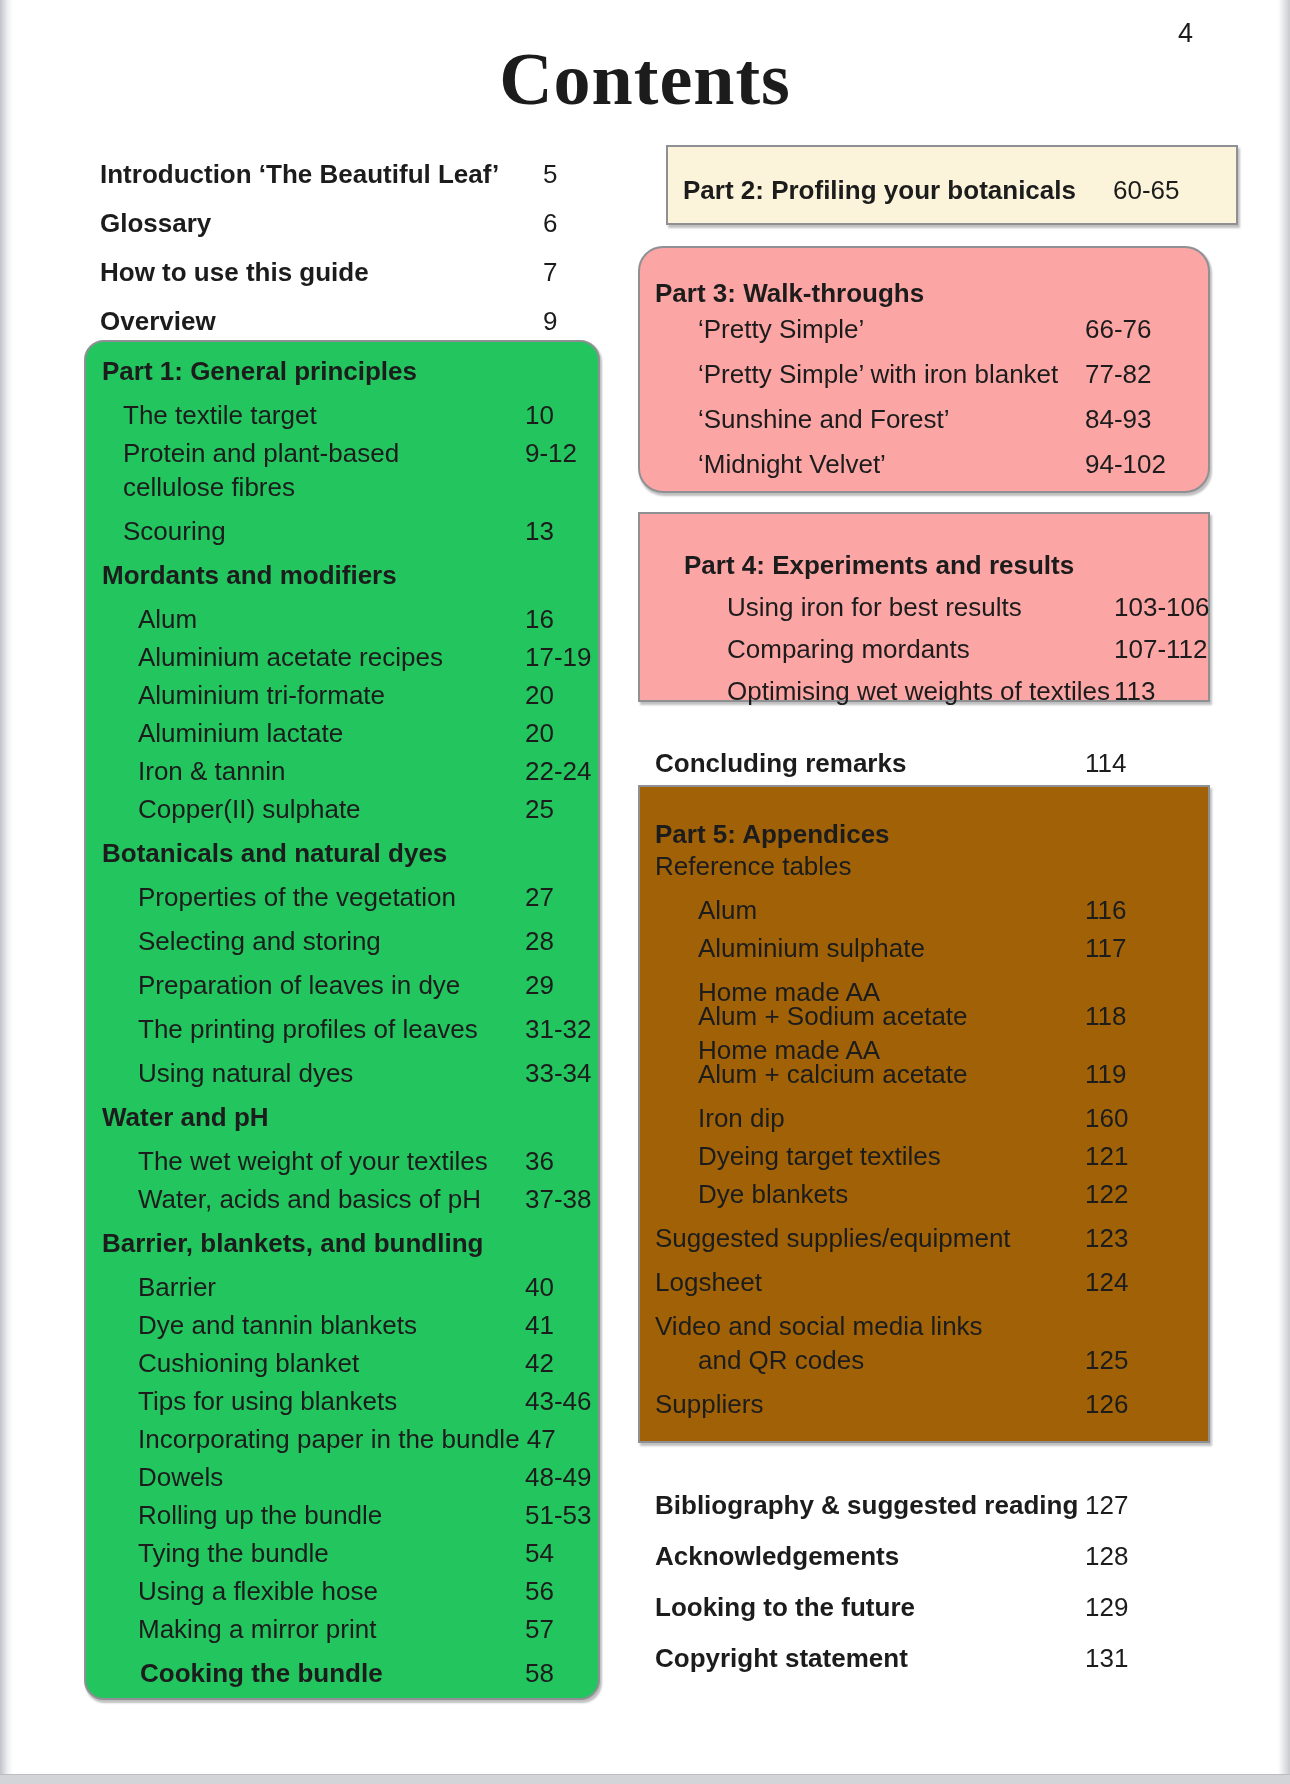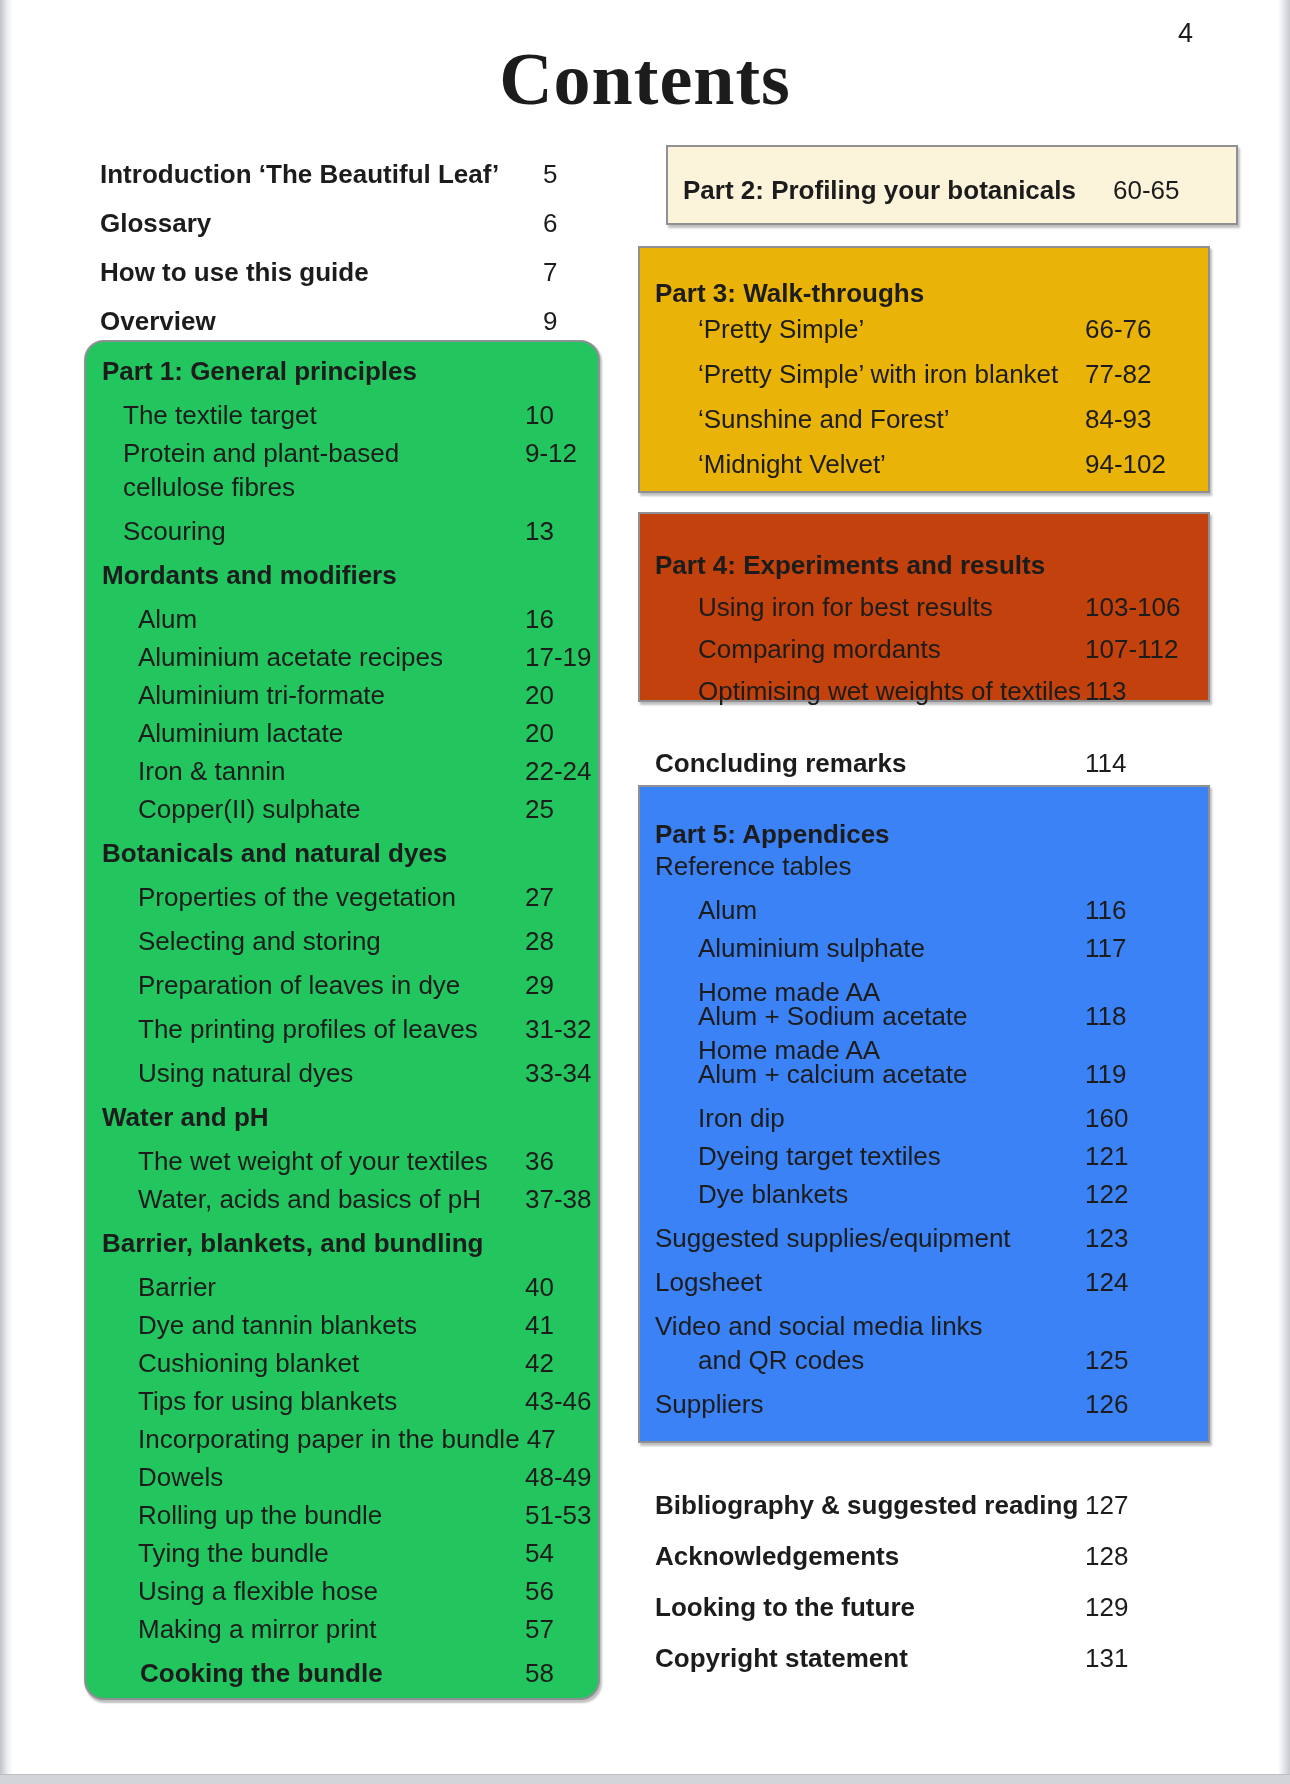--- a/index.html
+++ b/index.html
@@ -110,40 +110,40 @@
       <div class="row i2"><span class="lab">Tying the bundle</span><span class="pg">54</span></div>
       <div class="row i2"><span class="lab">Using a flexible hose</span><span class="pg">56</span></div>
       <div class="row i2"><span class="lab">Making a mirror print</span><span class="pg">57</span></div>
       <div class="row hb gg"><span class="lab">Cooking the bundle</span><span class="pg">58</span></div>
     </div>
 
   <div id="part2" class="box" style="background: rgb(251, 244, 218);">
       <div class="row h"><span class="lab">Part 2: Profiling your botanicals</span><span class="pg">60-65</span></div>
     </div>
 
-  <div id="part3" class="box" style="background: #eab308;">
+  <div id="part3" class="box" style="background: #fca5a5; border-radius: 25px;">
       <div class="row h"><span class="lab">Part 3: Walk-throughs</span></div>
       <div class="row i"><span class="lab">‘Pretty Simple’</span><span class="pg">66-76</span></div>
       <div class="row i"><span class="lab">‘Pretty Simple’ with iron blanket</span><span class="pg">77-82</span></div>
       <div class="row i"><span class="lab">‘Sunshine and Forest’</span><span class="pg">84-93</span></div>
       <div class="row i"><span class="lab">‘Midnight Velvet’</span><span class="pg">94-102</span></div>
     </div>
 
-  <div id="part4" class="box" style="background: #c2410c;">
+  <div id="part4" class="box" style="background: #fca5a5; padding-left: 29px;">
       <div class="row h"><span class="lab">Part 4: Experiments and results</span></div>
       <div class="row i"><span class="lab">Using iron for best results</span><span class="pg">103-106</span></div>
       <div class="row i"><span class="lab">Comparing mordants</span><span class="pg">107-112</span></div>
       <div class="row i"><span class="lab">Optimising wet weights of textiles</span><span class="pg">113</span></div>
     </div>
 
   <div id="concluding" class="block">
       <div class="row h"><span class="lab">Concluding remarks</span><span class="pg">114</span></div>
     </div>
 
-  <div id="part5" class="box" style="background: #3b82f6;">
+  <div id="part5" class="box" style="background: #a16207;">
       <div class="row h"><span class="lab">Part 5: Appendices</span></div>
       <div class="row r0"><span class="lab">Reference tables</span></div>
       <div class="row i gg"><span class="lab">Alum</span><span class="pg">116</span></div>
       <div class="row i"><span class="lab">Aluminium sulphate</span><span class="pg">117</span></div>
       <div class="row i t2 g"><span class="lab">Home made AA</span></div>
       <div class="row i t1"><span class="lab">Alum + Sodium acetate</span><span class="pg">118</span></div>
       <div class="row i t2"><span class="lab">Home made AA</span></div>
       <div class="row i"><span class="lab">Alum + calcium acetate</span><span class="pg">119</span></div>
       <div class="row i g"><span class="lab">Iron dip</span><span class="pg">160</span></div>
       <div class="row i"><span class="lab">Dyeing target textiles</span><span class="pg">121</span></div>

